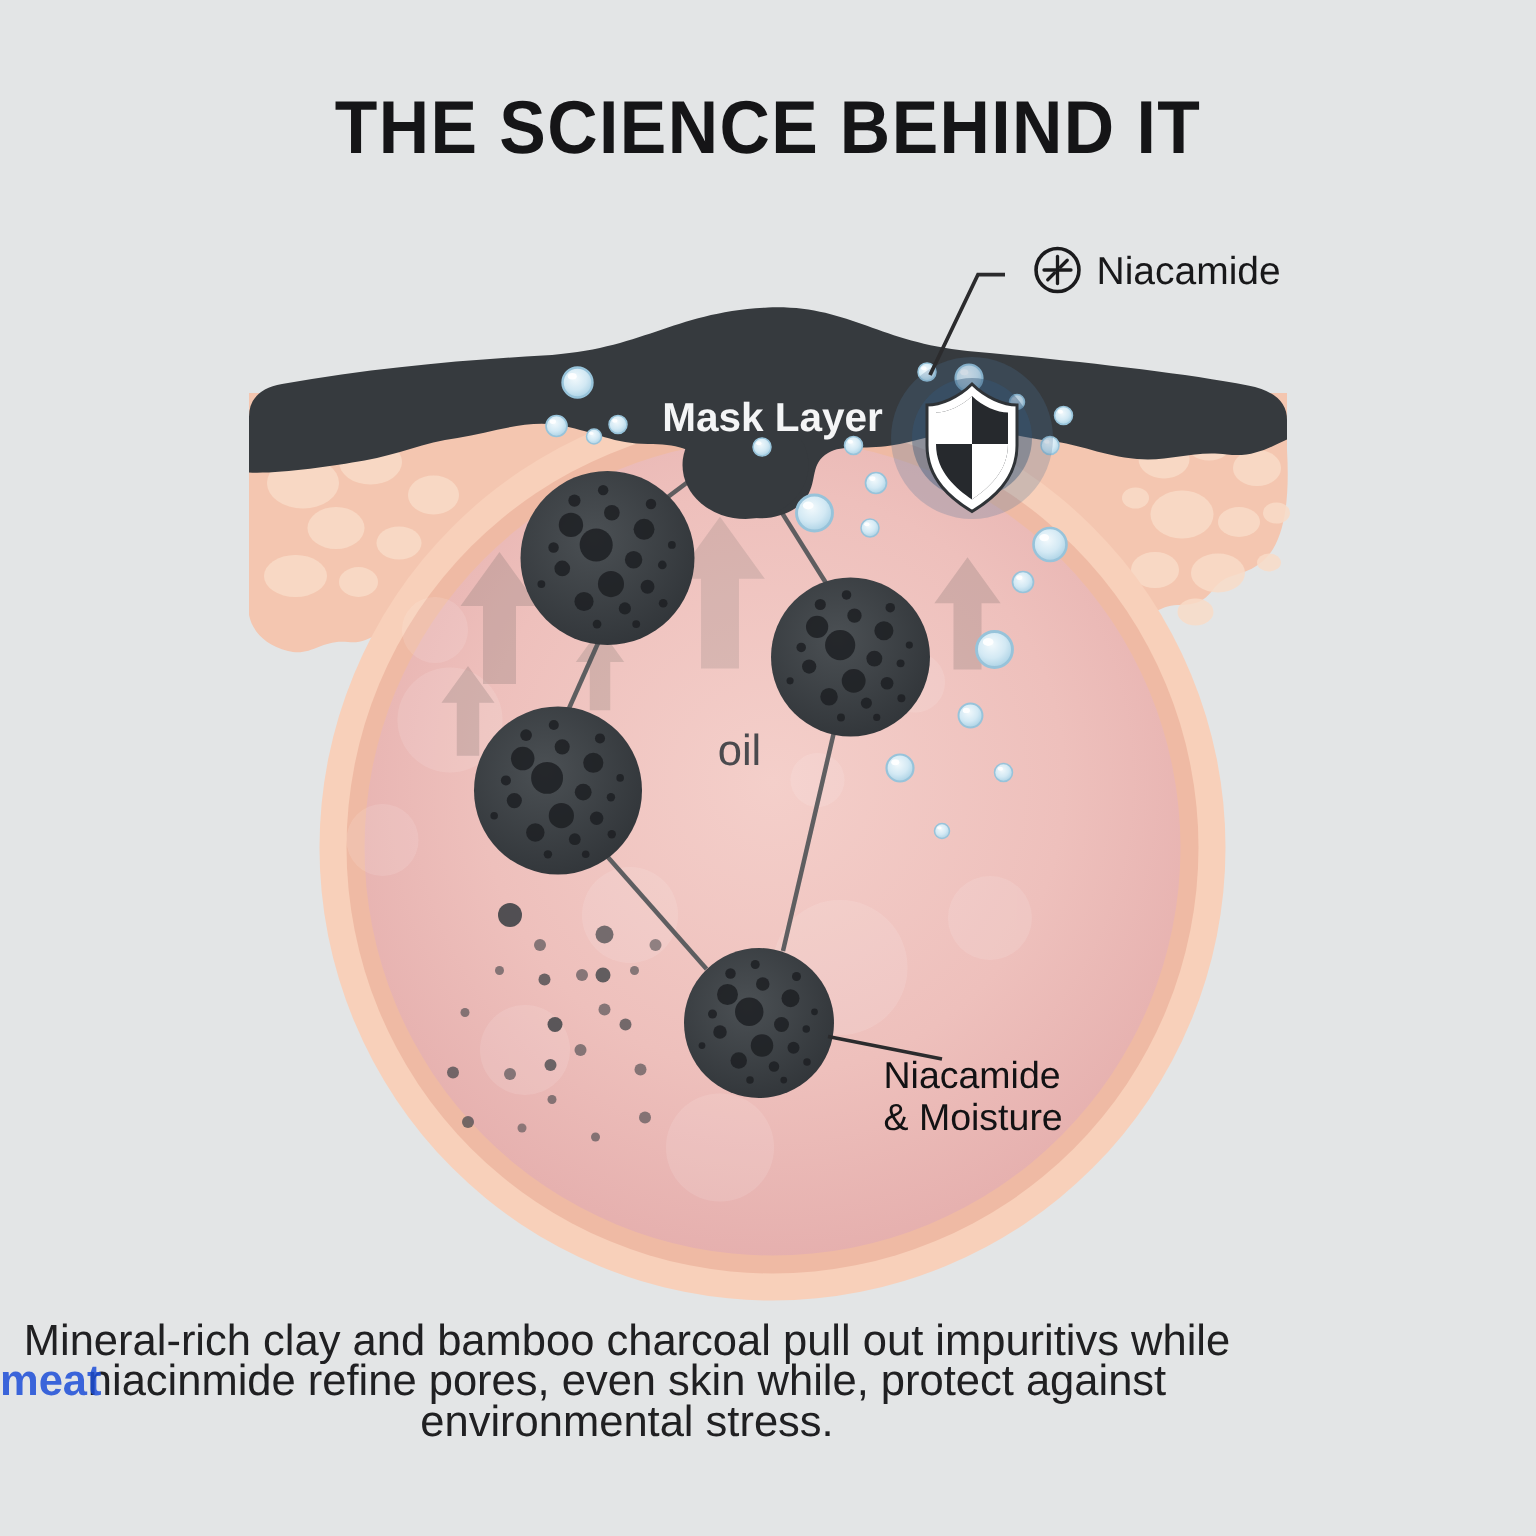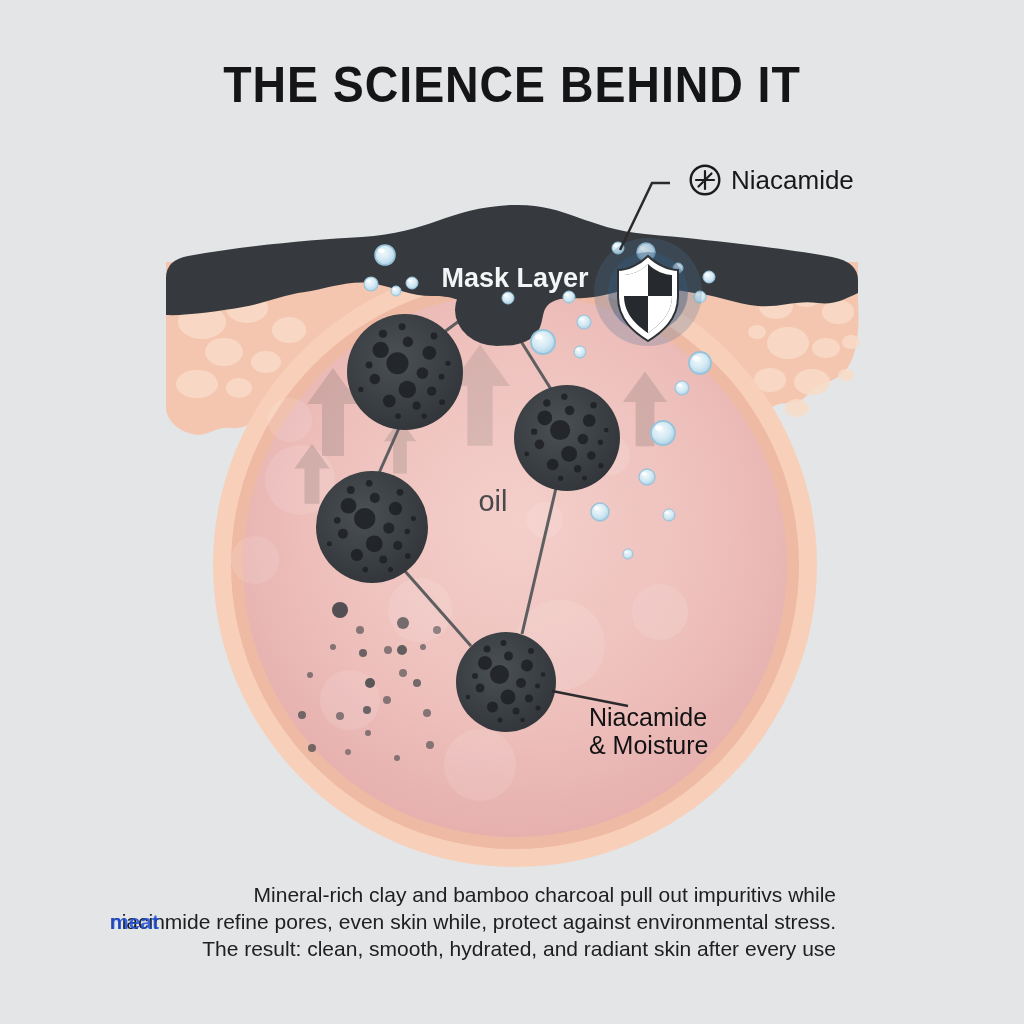--- a/index.html
+++ b/index.html
@@ -7,21 +7,21 @@
   .stage{position:relative;width:1024px;height:1024px;background:#e3e5e6;}
   svg.diagram{position:absolute;left:0;top:0;}
   .abs{position:absolute;}
   .page-title{left:0;top:56px;width:1024px;text-align:center;font-size:50px;font-weight:700;
     letter-spacing:1px;color:#151517;transform:scaleX(.93);transform-origin:center;}
   .mask-label{left:390px;top:215px;width:250px;text-align:center;font-size:27px;font-weight:700;color:#f4f5f6;margin-top:48px;}
   .anno-row{left:688px;display:flex;align-items:center;gap:9px;color:#18181a;font-size:26px;}
   .anno-row .icn{width:34px;height:34px;flex:0 0 34px;}
   .impurities{left:398px;top:486px;width:190px;text-align:center;font-size:29px;line-height:31px;color:#4a4a4e;}
   .hydration{left:589px;top:703px;font-size:25px;line-height:28px;font-weight:500;color:#121214;}
-  .description{left:0;top:881px;width:836px;text-align:right;font-size:21px;line-height:27px;color:#202022;}
+  .description{left:0;top:881px;width:836px;text-align:center;font-size:29px;line-height:27px;color:#202022;}
   .description .ln{display:block;}
   .wrap-rel{position:relative;display:inline-block;}
   .overlay-word{position:absolute;left:0;top:0;color:#1d4ed8;font-weight:700;opacity:.85;}
 </style>
 </head>
 <body>
 
 <div class="stage">
 
   <svg class="diagram" width="1024" height="1024" viewBox="0 0 1024 1024">
@@ -359,16 +359,15 @@
   </div>
 
   <div class="abs hydration">
     <span style="display:block">Niacamide</span>
     <span style="display:block">&amp; Moisture</span>
   </div>
 
   <div class="abs description">
     <span class="ln">Mineral-rich clay and bamboo charcoal pull out impuritivs while</span>
     <span class="ln"><span class="wrap-rel"><span>niacinmide refine pores, even skin while, protect against environmental stress.</span><span class="overlay-word">meat</span></span></span>
-    <span class="ln">The result: clean, smooth, hydrated, and radiant skin after every use</span>
   </div>
 
 </div>
 
 </body></html>

